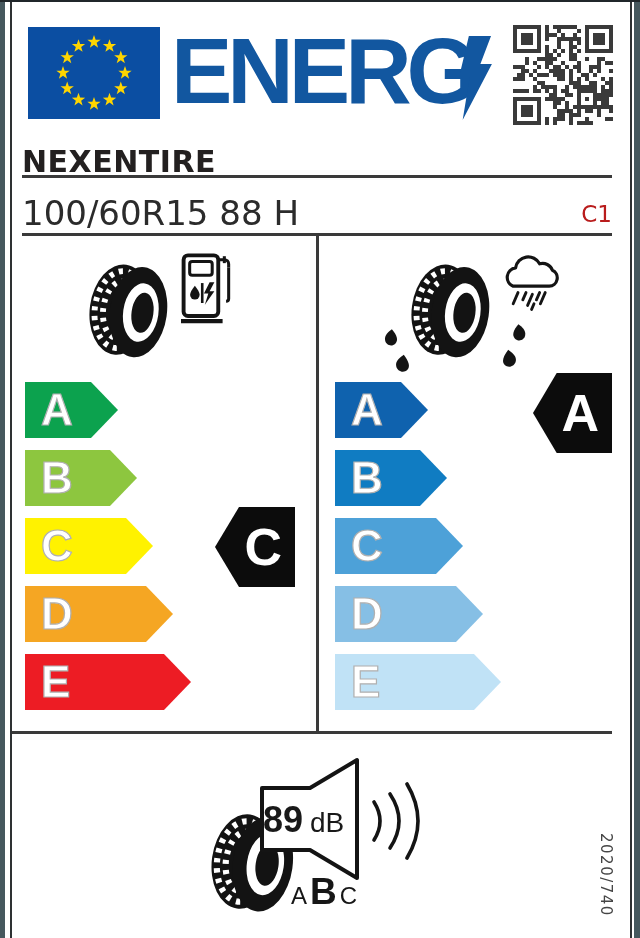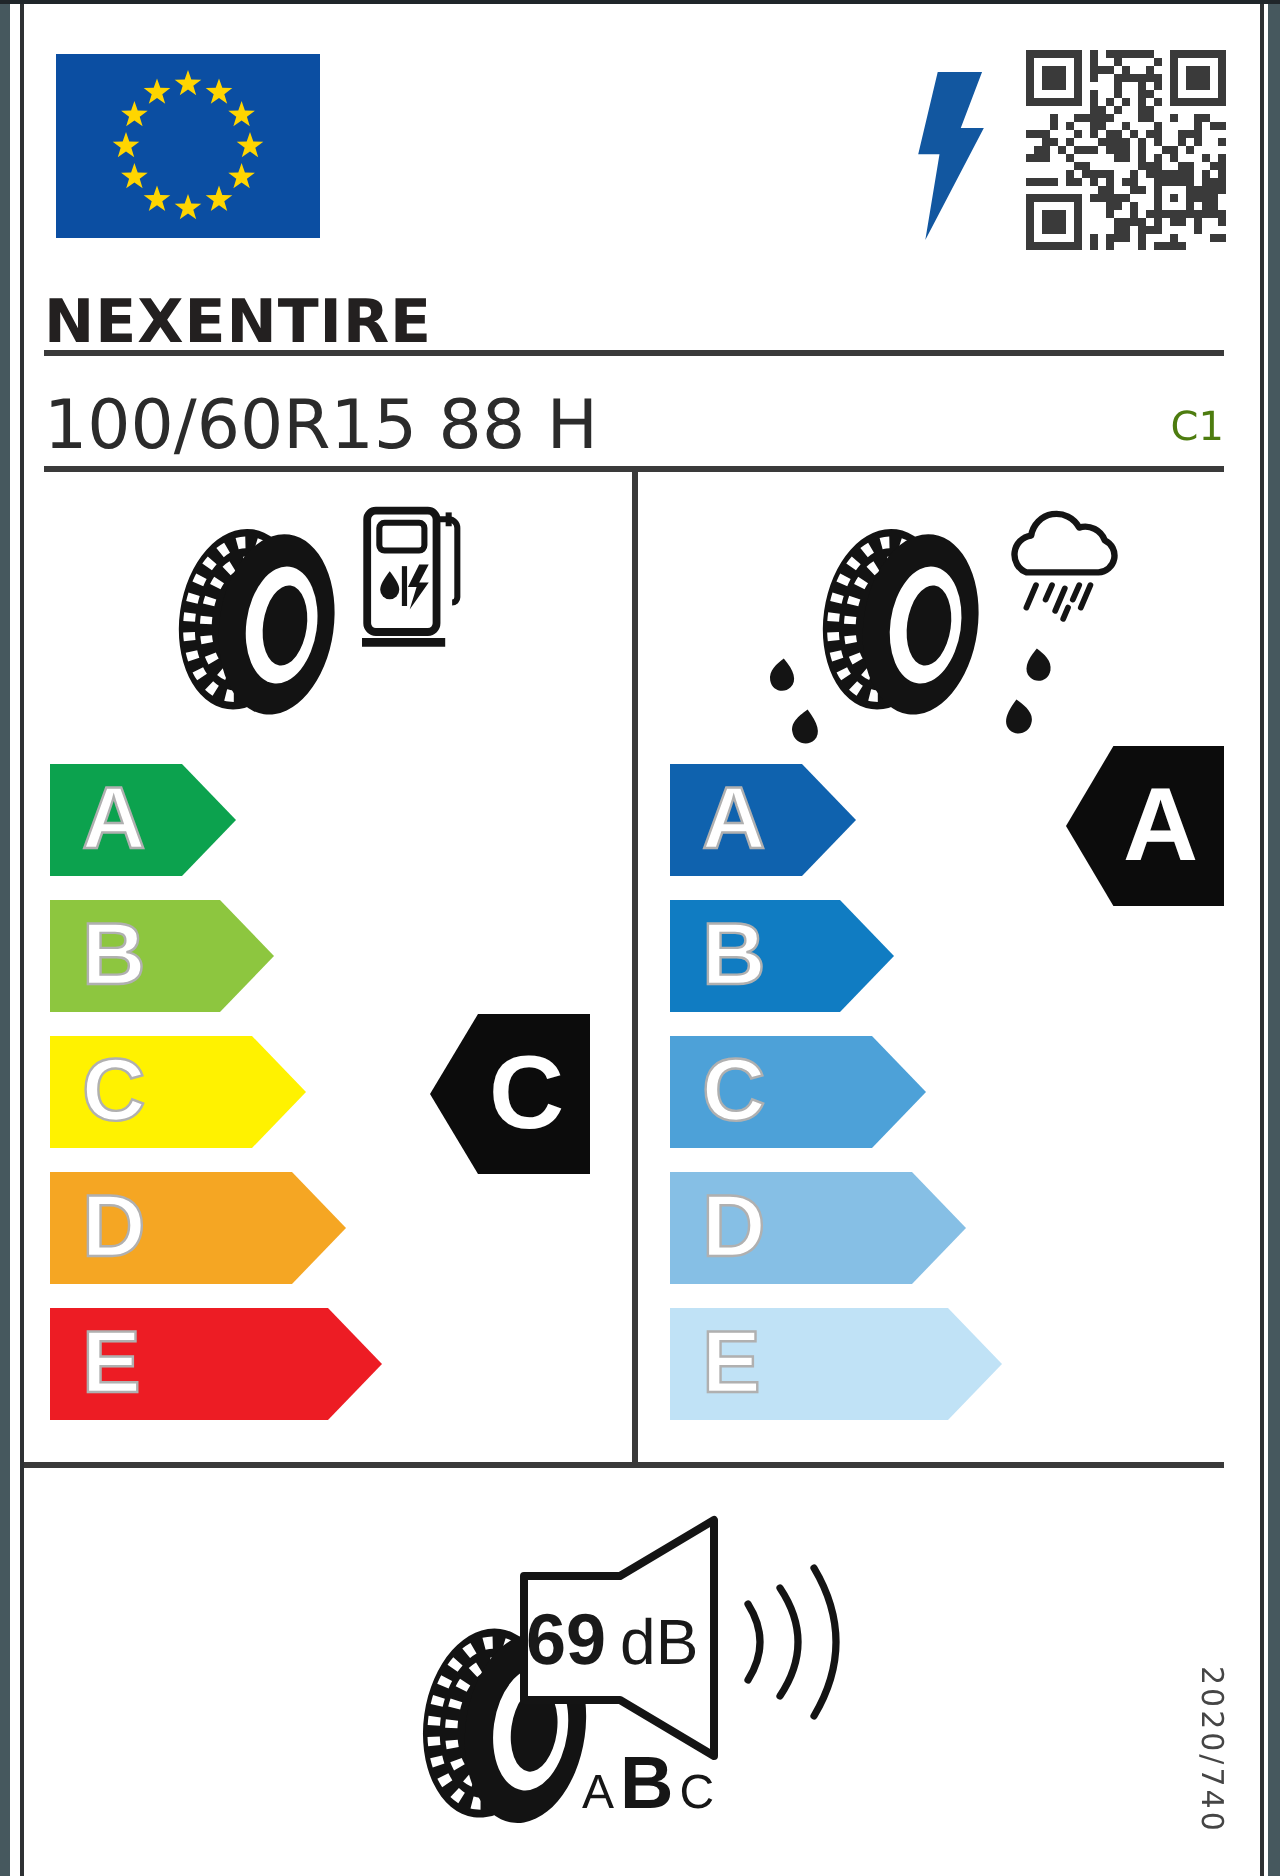--- a/index.html
+++ b/index.html
@@ -20,21 +20,21 @@
   .qr{position:absolute;left:513px;top:25px;width:100px;height:100px;}
 
   .brand{position:absolute;left:22px;top:144px;font-size:30px;font-weight:700;
          color:#232020;font-family:"DejaVu Sans",sans-serif;letter-spacing:.5px;}
   .typeid{position:absolute;right:28px;top:146px;font-size:29px;color:#2d2d2d;
           font-family:"DejaVu Sans",sans-serif;}
   .rule{position:absolute;background:#3a3a3a;height:3px;}
   .rule1{left:22px;top:175px;width:590px;}
   .dim{position:absolute;left:22px;top:193px;font-size:34px;color:#2b2b2b;
        font-family:"DejaVu Sans",sans-serif;}
-  .tclass{position:absolute;right:28px;top:201px;font-size:20px;color:#4d7c0f;
+  .tclass{position:absolute;right:28px;top:201px;font-size:23px;color:#b91c1c;
           font-family:"DejaVu Sans",sans-serif;}
   .rule2{left:22px;top:233px;width:590px;}
   .vdivider{position:absolute;left:316px;top:236px;width:2.5px;height:497px;background:#3a3a3a;}
   .rule3{left:12px;top:731px;width:600px;}
 
   
   .tire-fuel{position:absolute;left:88px;top:258px;width:84px;height:106px;}
   .pump{position:absolute;left:179px;top:251px;width:56px;height:78px;}
   .tire-wet{position:absolute;left:410px;top:258px;width:84px;height:106px;}
   .cloud{position:absolute;left:494px;top:248px;width:72px;height:78px;}
@@ -58,21 +58,21 @@
              clip-path:polygon(30% 0,100% 0,100% 100%,30% 100%,0 50%);}
   .indicator span{font-size:52px;font-weight:700;line-height:1;}
   .ind-fuel{left:215px;top:507px;width:80px;height:80px;}
   .ind-wet{left:533px;top:373px;width:79px;height:80px;}
 
   
   .tire-noise{position:absolute;left:210px;top:808px;width:88px;height:110px;}
   .speaker{position:absolute;left:250px;top:750px;width:112px;height:134px;}
   .db-row{position:absolute;left:263px;top:799px;display:flex;align-items:baseline;color:#191919;}
   .db-row .val{font-size:36px;font-weight:700;}
-  .db-row .unit{font-size:32px;margin-left:7px;}
+  .db-row .unit{font-size:28px;margin-left:7px;}
   .waves{position:absolute;left:366px;top:770px;width:64px;height:102px;}
   .abc{position:absolute;left:291px;top:871px;display:flex;align-items:baseline;gap:3px;color:#161616;}
   .abc .n1,.abc .n3{font-size:24px;}
   .abc .n2{font-size:37px;font-weight:700;}
 
   .regulation{position:absolute;left:566px;top:864px;width:80px;text-align:center;
               font-size:15px;letter-spacing:1.5px;color:#454545;
               font-family:"DejaVu Sans",sans-serif;transform:rotate(90deg);}
 </style>
 </head>
@@ -113,20 +113,21 @@
     <use href="#star" x="84.8" y="53.5" width="16" height="16"></use>
     <use href="#star" x="73.5" y="64.8" width="16" height="16"></use>
     <use href="#star" x="58" y="69" width="16" height="16"></use>
     <use href="#star" x="42.5" y="64.8" width="16" height="16"></use>
     <use href="#star" x="31.2" y="53.5" width="16" height="16"></use>
     <use href="#star" x="27" y="38" width="16" height="16"></use>
     <use href="#star" x="31.2" y="22.5" width="16" height="16"></use>
     <use href="#star" x="42.5" y="11.2" width="16" height="16"></use>
   </svg>
 
+  <div class="energ">ENERG</div>
   <svg class="bolt" viewBox="0 0 40 90">
     <path d="M21,0 L38,0 L26,30 L39,30 L6,90 L14,44 L2,44 L13,0 Z" fill="#1257a0" transform="scale(0.95,1)"></path>
   </svg>
 
   <svg class="qr" id="qr-svg" viewBox="0 0 100 100">
       <rect x="32" y="0" width="4" height="4" fill="#3a3a3a"></rect>
       <rect x="40" y="0" width="4" height="4" fill="#3a3a3a"></rect>
       <rect x="44" y="0" width="4" height="4" fill="#3a3a3a"></rect>
       <rect x="48" y="0" width="4" height="4" fill="#3a3a3a"></rect>
       <rect x="52" y="0" width="4" height="4" fill="#3a3a3a"></rect>
@@ -435,21 +436,21 @@
     </div>
 
   <div class="rule rule3"></div>
   <svg class="tire-noise">
       <use href="#tire"></use>
     </svg>
   <svg class="speaker" viewBox="0 0 112 134">
     <polygon points="12,38 60,38 107,10 107,128 60,100 12,100" fill="#fff" stroke="#141414" stroke-width="4" stroke-linejoin="round"></polygon>
   </svg>
   <div class="db-row">
-    <span class="val">69</span>
+    <span class="val">89</span>
     <span class="unit">dB</span>
   </div>
   <svg class="waves" viewBox="0 0 64 102" fill="none" stroke="#141414" stroke-width="3.6" stroke-linecap="round">
     <path d="M8,32 Q20,51 8,70"></path>
     <path d="M24,24 Q42,51 24,78"></path>
     <path d="M41,14 Q63,51 41,88"></path>
   </svg>
   <div class="abc">
     <span class="n1">A</span>
     <span class="n2">B</span>

